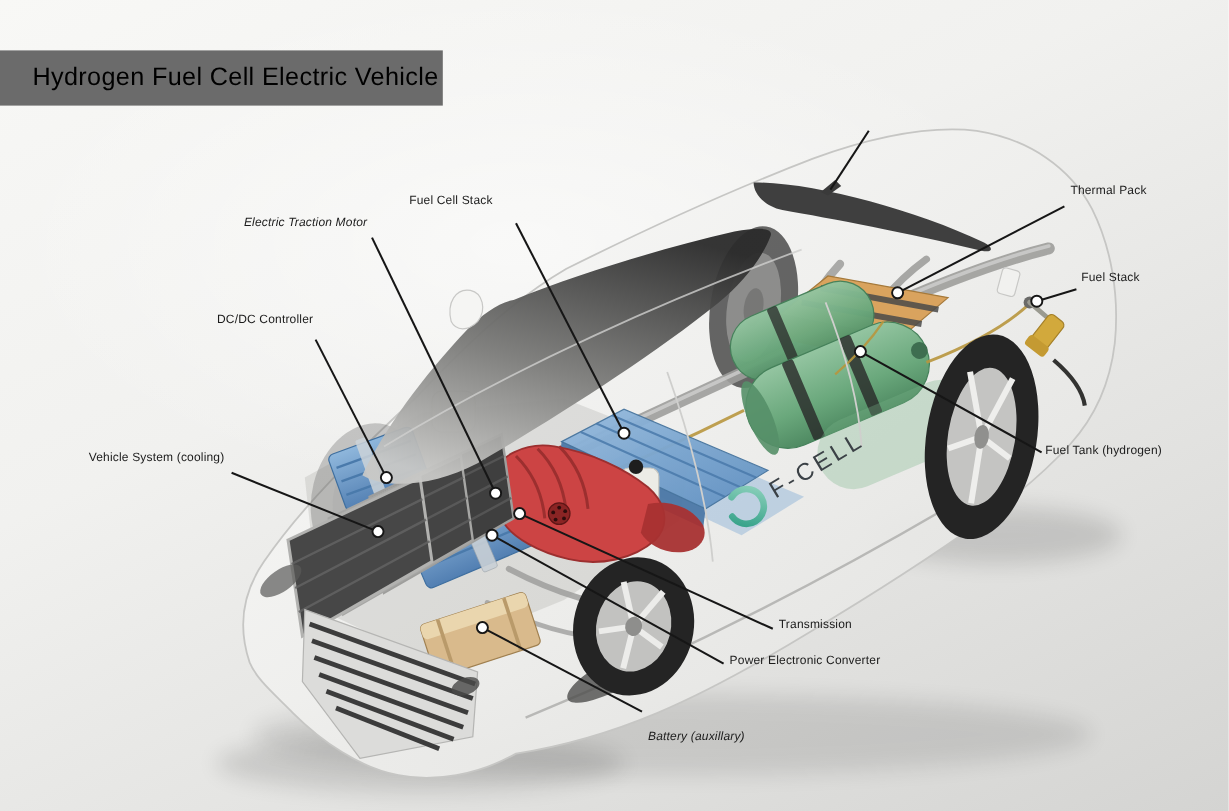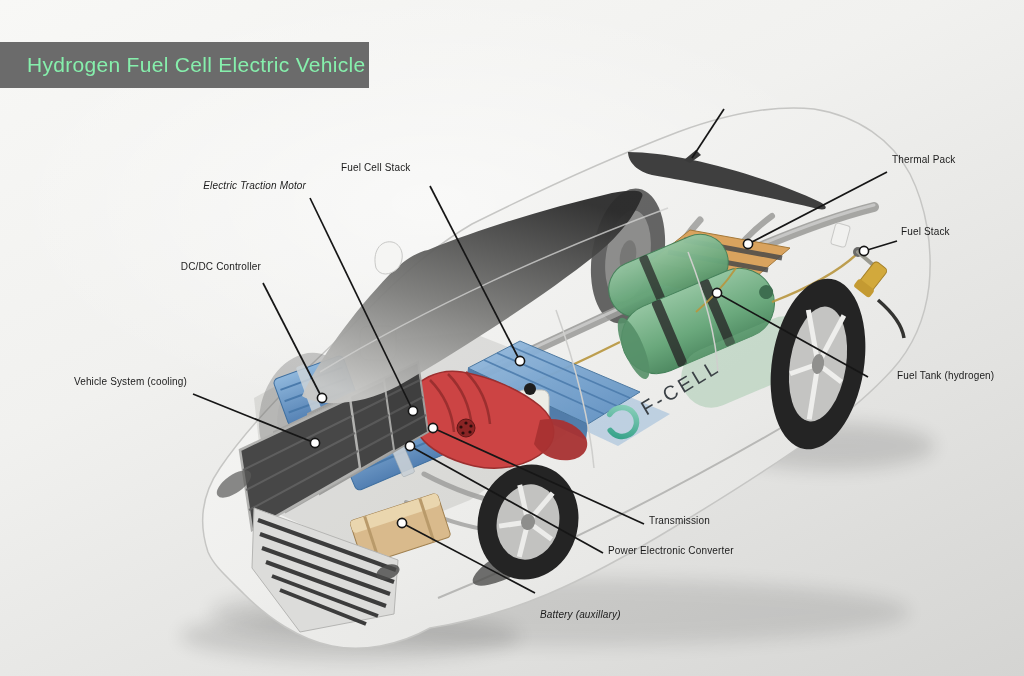--- a/index.html
+++ b/index.html
@@ -3,30 +3,30 @@
 <meta charset="utf-8">
 <style>
   html,body{margin:0;padding:0;}
   body{width:1024px;height:676px;overflow:hidden;font-family:"Liberation Sans",sans-serif;}
   .stage{position:relative;width:1024px;height:676px;
     background:linear-gradient(155deg,#f8f8f6 0%,#f1f1ef 38%,#e2e2e0 72%,#d4d4d2 100%);}
   .stage::before{content:"";position:absolute;inset:0;
     background:radial-gradient(ellipse 60% 45% at 42% 30%,rgba(255,255,255,.55),rgba(255,255,255,0) 70%);}
   svg.car{position:absolute;left:0;top:0;}
   .title-bar{position:absolute;left:0;top:42px;width:342px;height:46px;
-    background:#6b6b6b;color:#86efac;display:flex;align-items:center;
+    background:#6b6b6b;color:#000000;display:flex;align-items:center;
     padding-left:27px;font-size:21px;letter-spacing:.3px;}
   .callout{position:absolute;font-size:10px;line-height:1.15;color:#1b1b1b;
     white-space:nowrap;letter-spacing:.15px;}
   .lbl-etm{right:718px;top:180px;font-style:italic;}
   .lbl-fcs{left:341px;top:162px;}
   .lbl-bp{left:892px;top:154px;}
   .lbl-ff{left:901px;top:226px;}
   .lbl-dcdc{right:763px;top:261px;}
-  .lbl-ft{left:871px;top:370px;margin-left:26px;}
+  .lbl-ft{left:871px;top:370px;}
   .lbl-th{right:837px;top:376px;}
   .lbl-tr{left:649px;top:515px;text-align:center;}
   .lbl-pec{left:608px;top:545px;}
   .lbl-ba{left:540px;top:609px;font-style:italic;}
 </style>
 </head>
 <body>
 
 <div class="stage">
 

